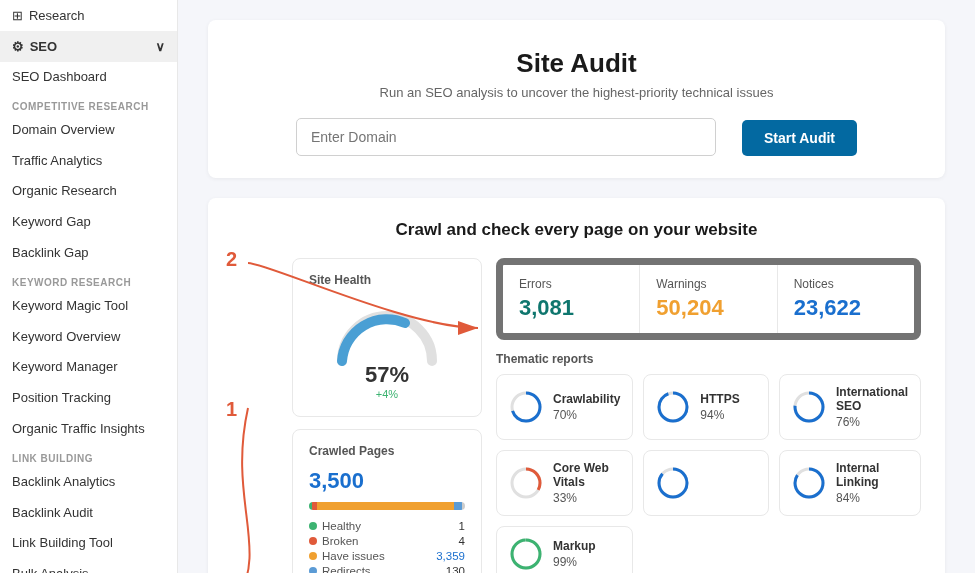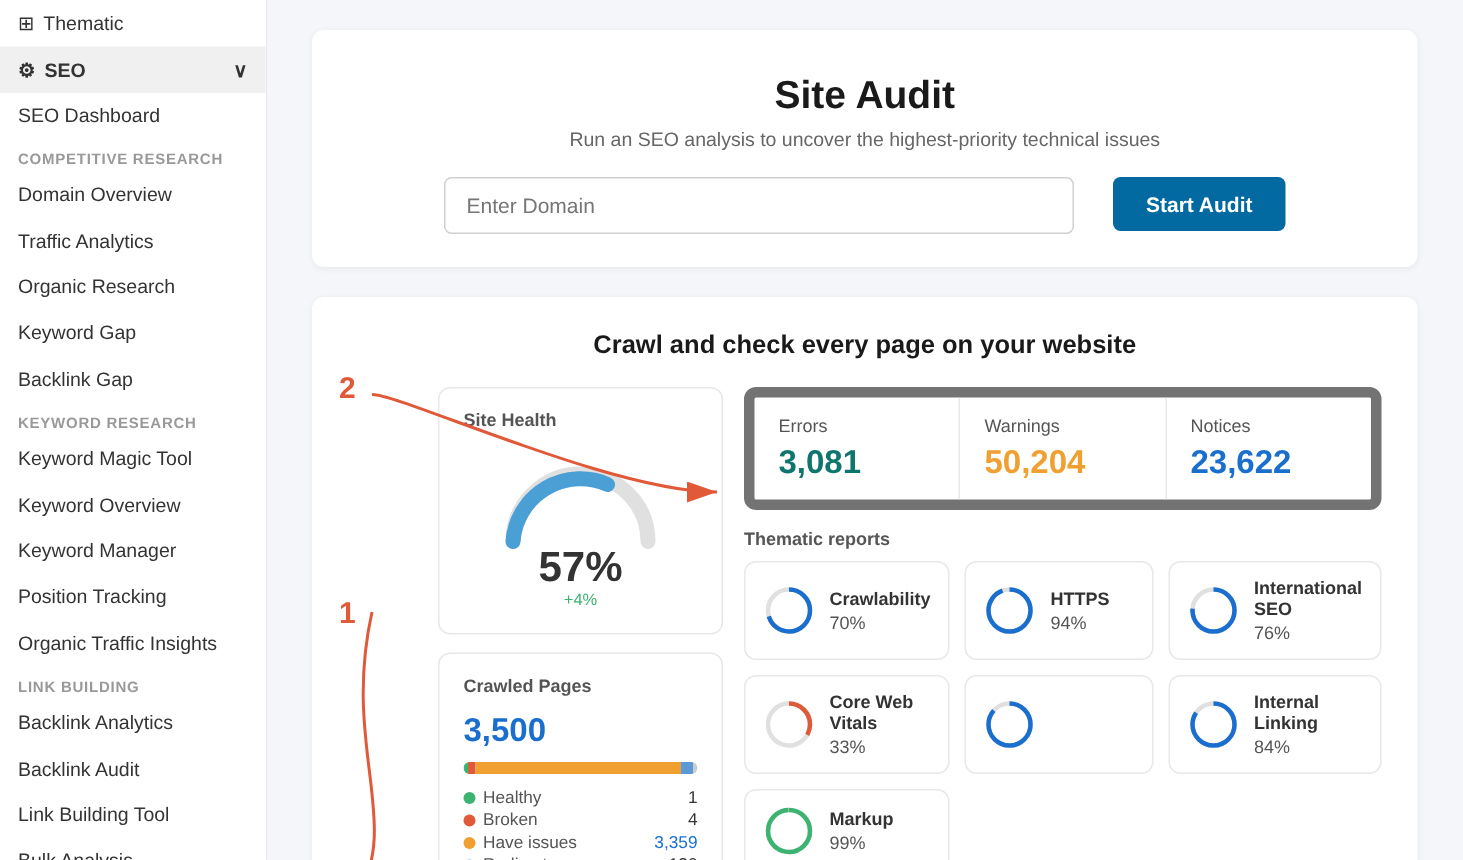--- a/index.html
+++ b/index.html
@@ -77,21 +77,21 @@
     }
     .hero p {
       font-size: 13px;
       color: #666;
       margin-bottom: 18px;
     }
     .hero-input-row {
       display: flex;
       justify-content: center;
       gap: 26px;
-      align-items: flex-start;
+      align-items: flex-end;
     }
     .domain-input {
       width: 420px;
       padding: 10px 14px;
       border: 1.5px solid #d0d0d0;
       border-radius: 5px;
       font-size: 14px;
       color: #999;
       outline: none;
     }
@@ -153,21 +153,21 @@
 
     
     .gauge-container {
       display: flex;
       flex-direction: column;
       align-items: center;
       padding: 4px 0 2px;
     }
     .gauge-svg { width: 110px; height: 65px; }
     .gauge-percent {
-      font-size: 28px;
+      font-size: 22px;
       font-weight: 700;
       color: #333;
       margin-top: -4px;
     }
     .gauge-delta {
       font-size: 11px;
       color: #3cb371;
     }
 
     
@@ -250,21 +250,21 @@
     
     .circle-svg { width: 34px; height: 34px; flex-shrink: 0; }
   </style>
 </head>
 <body>
 
 <div id="sidebar">
 
   <div class="sidebar-projects">
     <span>⊞</span>
-    <span>Thematic</span>
+    <span>Research</span>
   </div>
 
   <div class="sidebar-seo-section">
     <div class="sidebar-seo-left">
       <span style="font-size:13px;">⚙</span>
       <span>SEO</span>
     </div>
     <span>∨</span>
   </div>
 

